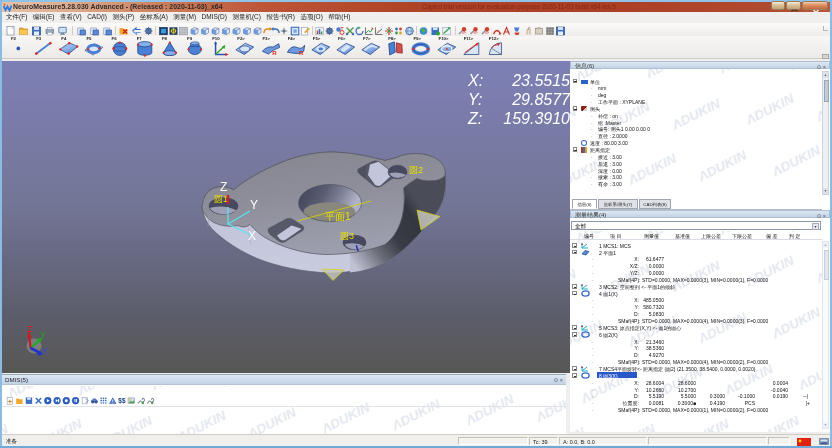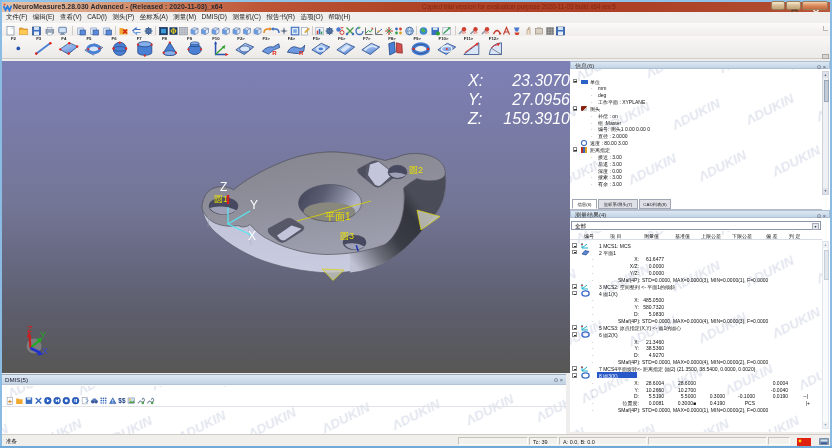--- a/index.html
+++ b/index.html
@@ -460,25 +460,25 @@
         <path d="M3.5 15.5 A13 13 0 0 1 16.5 3 L16.5 15.5 Z" fill="#d8e6f8" stroke="#1e3f7e" stroke-width="0.8"></path>
         <path d="M5.5 8.5 A9 9 0 0 1 13 5" stroke="#e02820" stroke-width="1" fill="none"></path>
         <path d="M15 3 L11.5 4 L13.5 6.5 Z" fill="#e02820"></path>
         <path d="M16.5 15.5 L6 9" stroke="#555" stroke-width="0.7"></path>
       </svg>
     </div>
   <div id="vp">
     <div id="coords">
         <div>
           <s>X:</s>
-          <b>23.3070</b>
+          <b>23.5515</b>
         </div>
         <div>
           <s>Y:</s>
-          <b>27.0956</b>
+          <b>29.8577</b>
         </div>
         <div>
           <s>Z:</s>
           <b>159.3910</b>
         </div>
       </div>
     <svg id="part" class="abs" style="left:0;top:0" width="566" height="312" viewBox="0 0 566 312">
       <defs>
         <linearGradient id="gtop" x1="0" y1="0" x2="0.35" y2="1">
           <stop offset="0" stop-color="#84858e"></stop>

